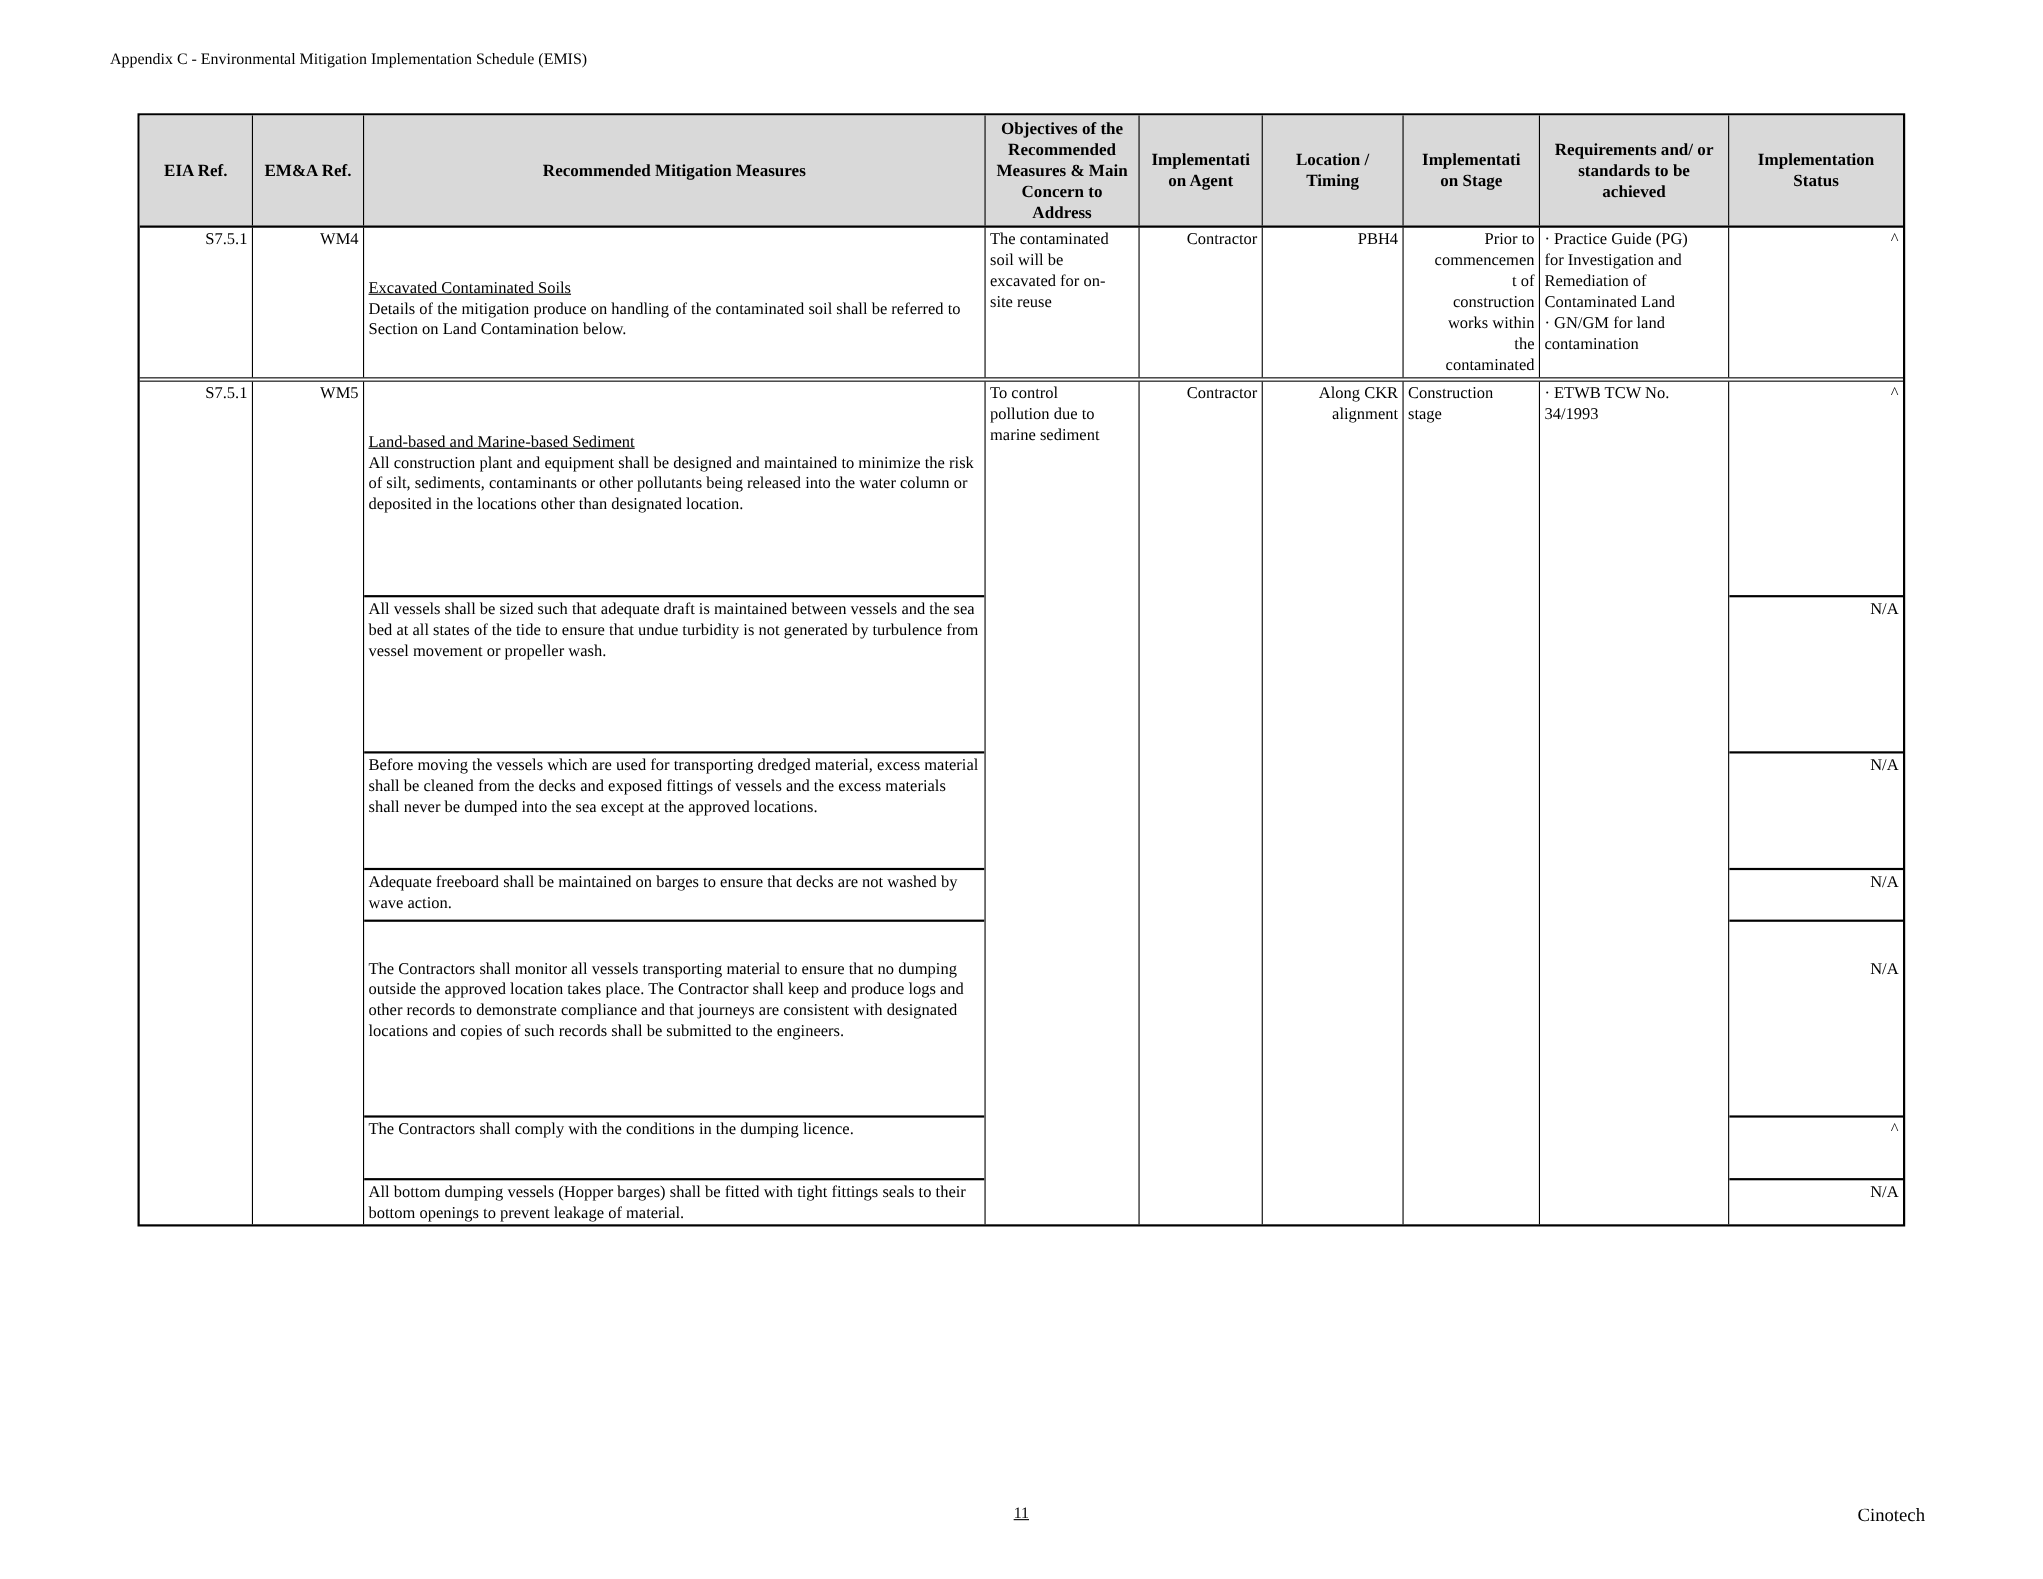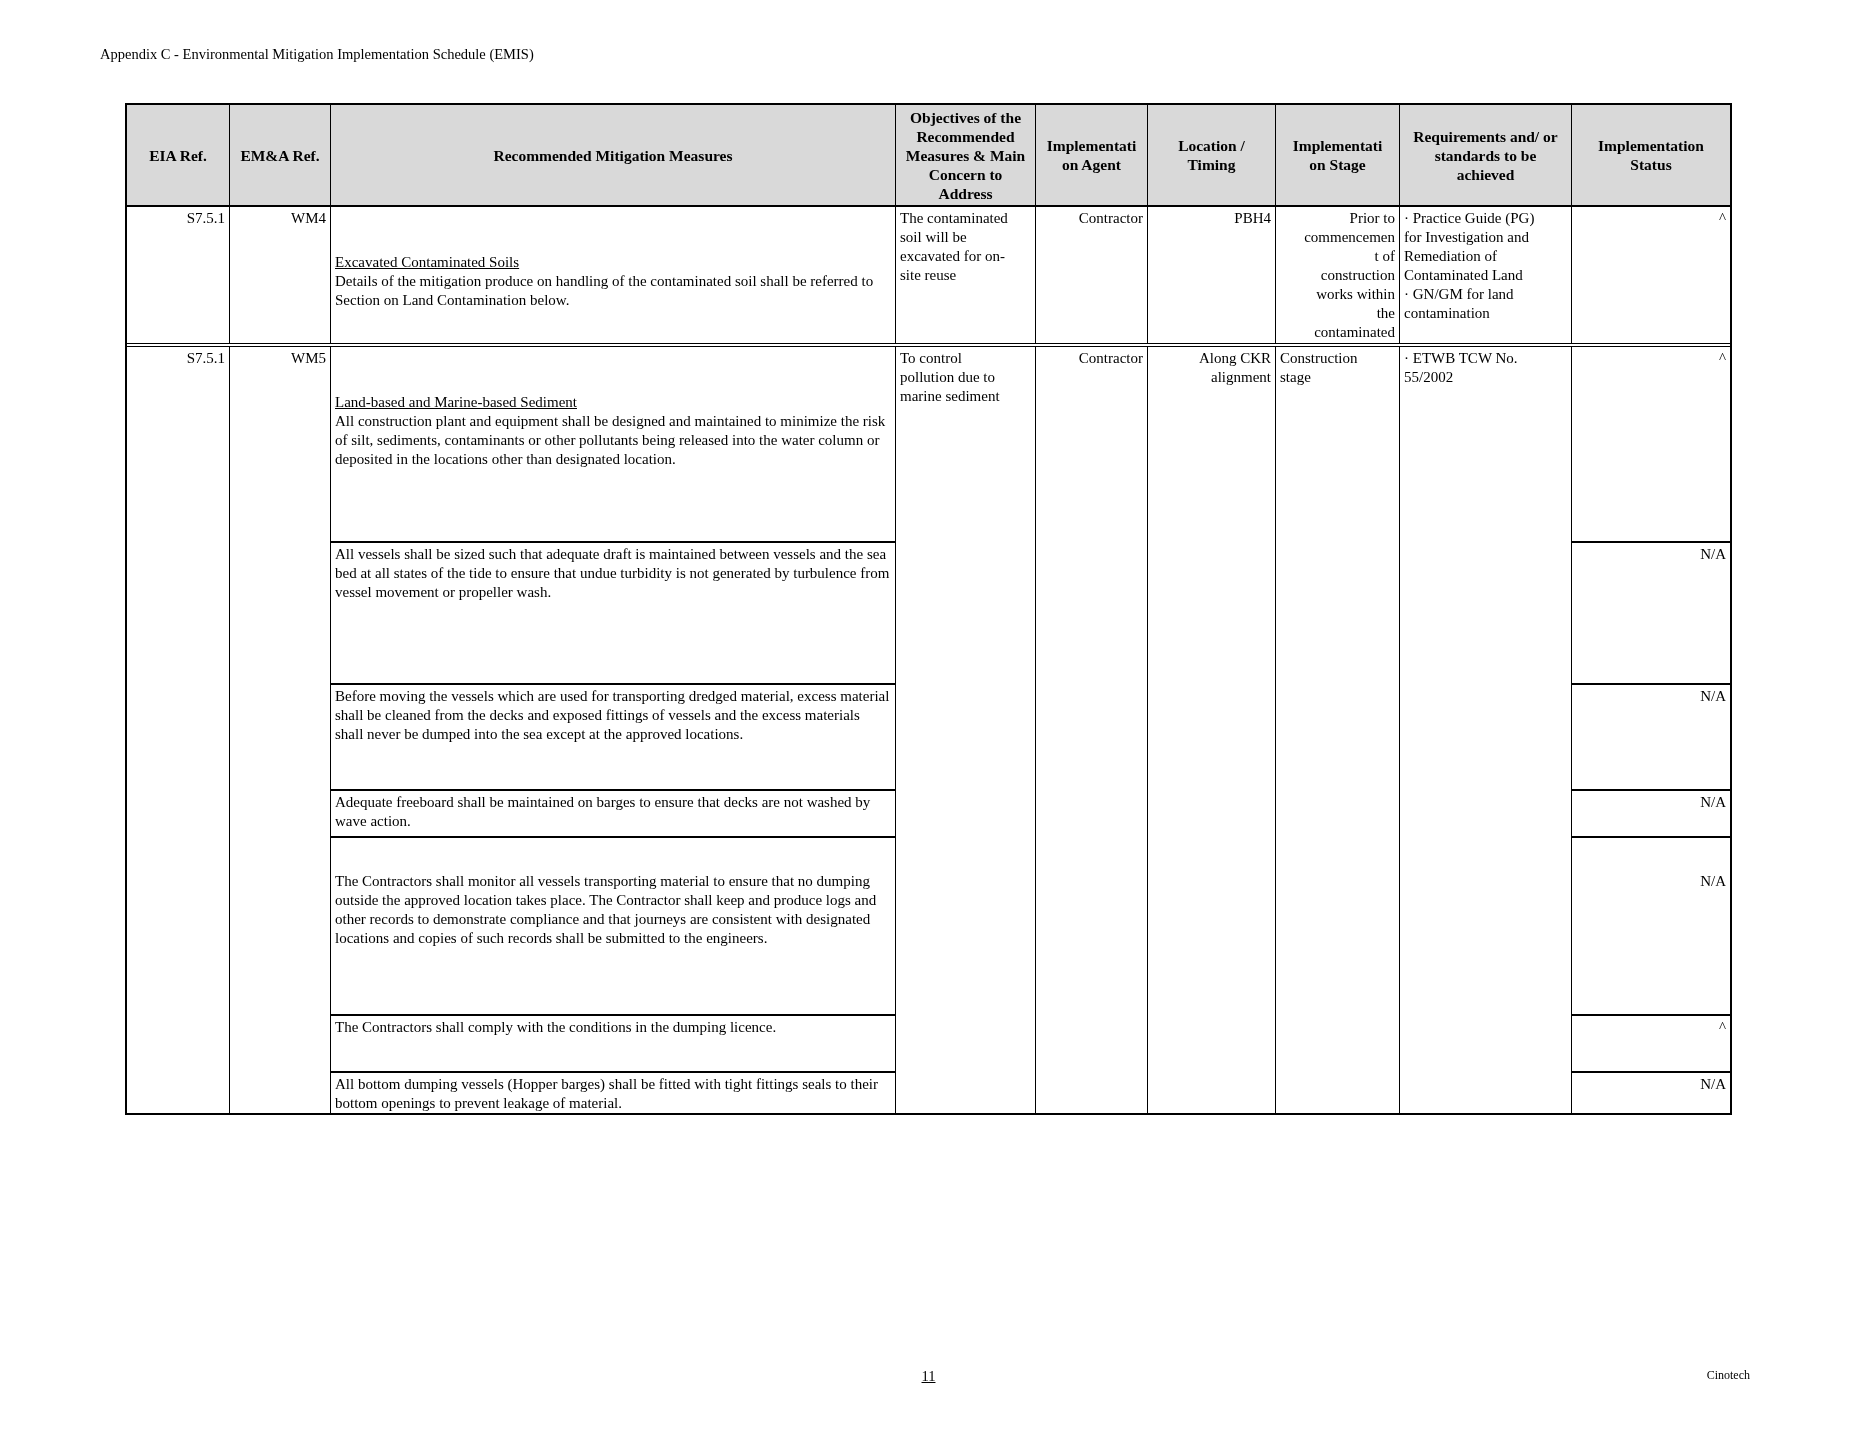--- a/index.html
+++ b/index.html
@@ -93,21 +93,21 @@
     left: 0;
     width: 100%;
     text-align: center;
     font-size: 14.5px;
     text-decoration: underline;
   }
   .footer-right {
     position: absolute;
     top: 1368px;
     right: 107px;
-    font-size: 12px;
+    font-size: 17px;
   }
 </style>
 </head>
 <body>
 
 <div class="page-title">Appendix C - Environmental Mitigation Implementation Schedule (EMIS)</div>
 
 <div class="tbl">
 
   <div class="row hdr-row">
@@ -181,21 +181,21 @@
 
     <div class="c w4 pre">To control
 pollution due to
 marine sediment</div>
     <div class="c w5 ctr">Contractor</div>
     <div class="c w6 ctr pre">Along CKR
 alignment</div>
     <div class="c w7 pre">Construction
 stage</div>
     <div class="c w8 pre">· ETWB TCW No.
-55/2002</div>
+34/1993</div>
 
     <div class="c w9 subcol">
       <div class="sub h1 ctr">^</div>
       <div class="sub h2 ctr">N/A</div>
       <div class="sub h3 ctr">N/A</div>
       <div class="sub h4 ctr">N/A</div>
       <div class="sub h5 ctr">N/A</div>
       <div class="sub h6 ctr">^</div>
       <div class="sub h7 ctr">N/A</div>
       <div class="sub ctr">N/A</div>

